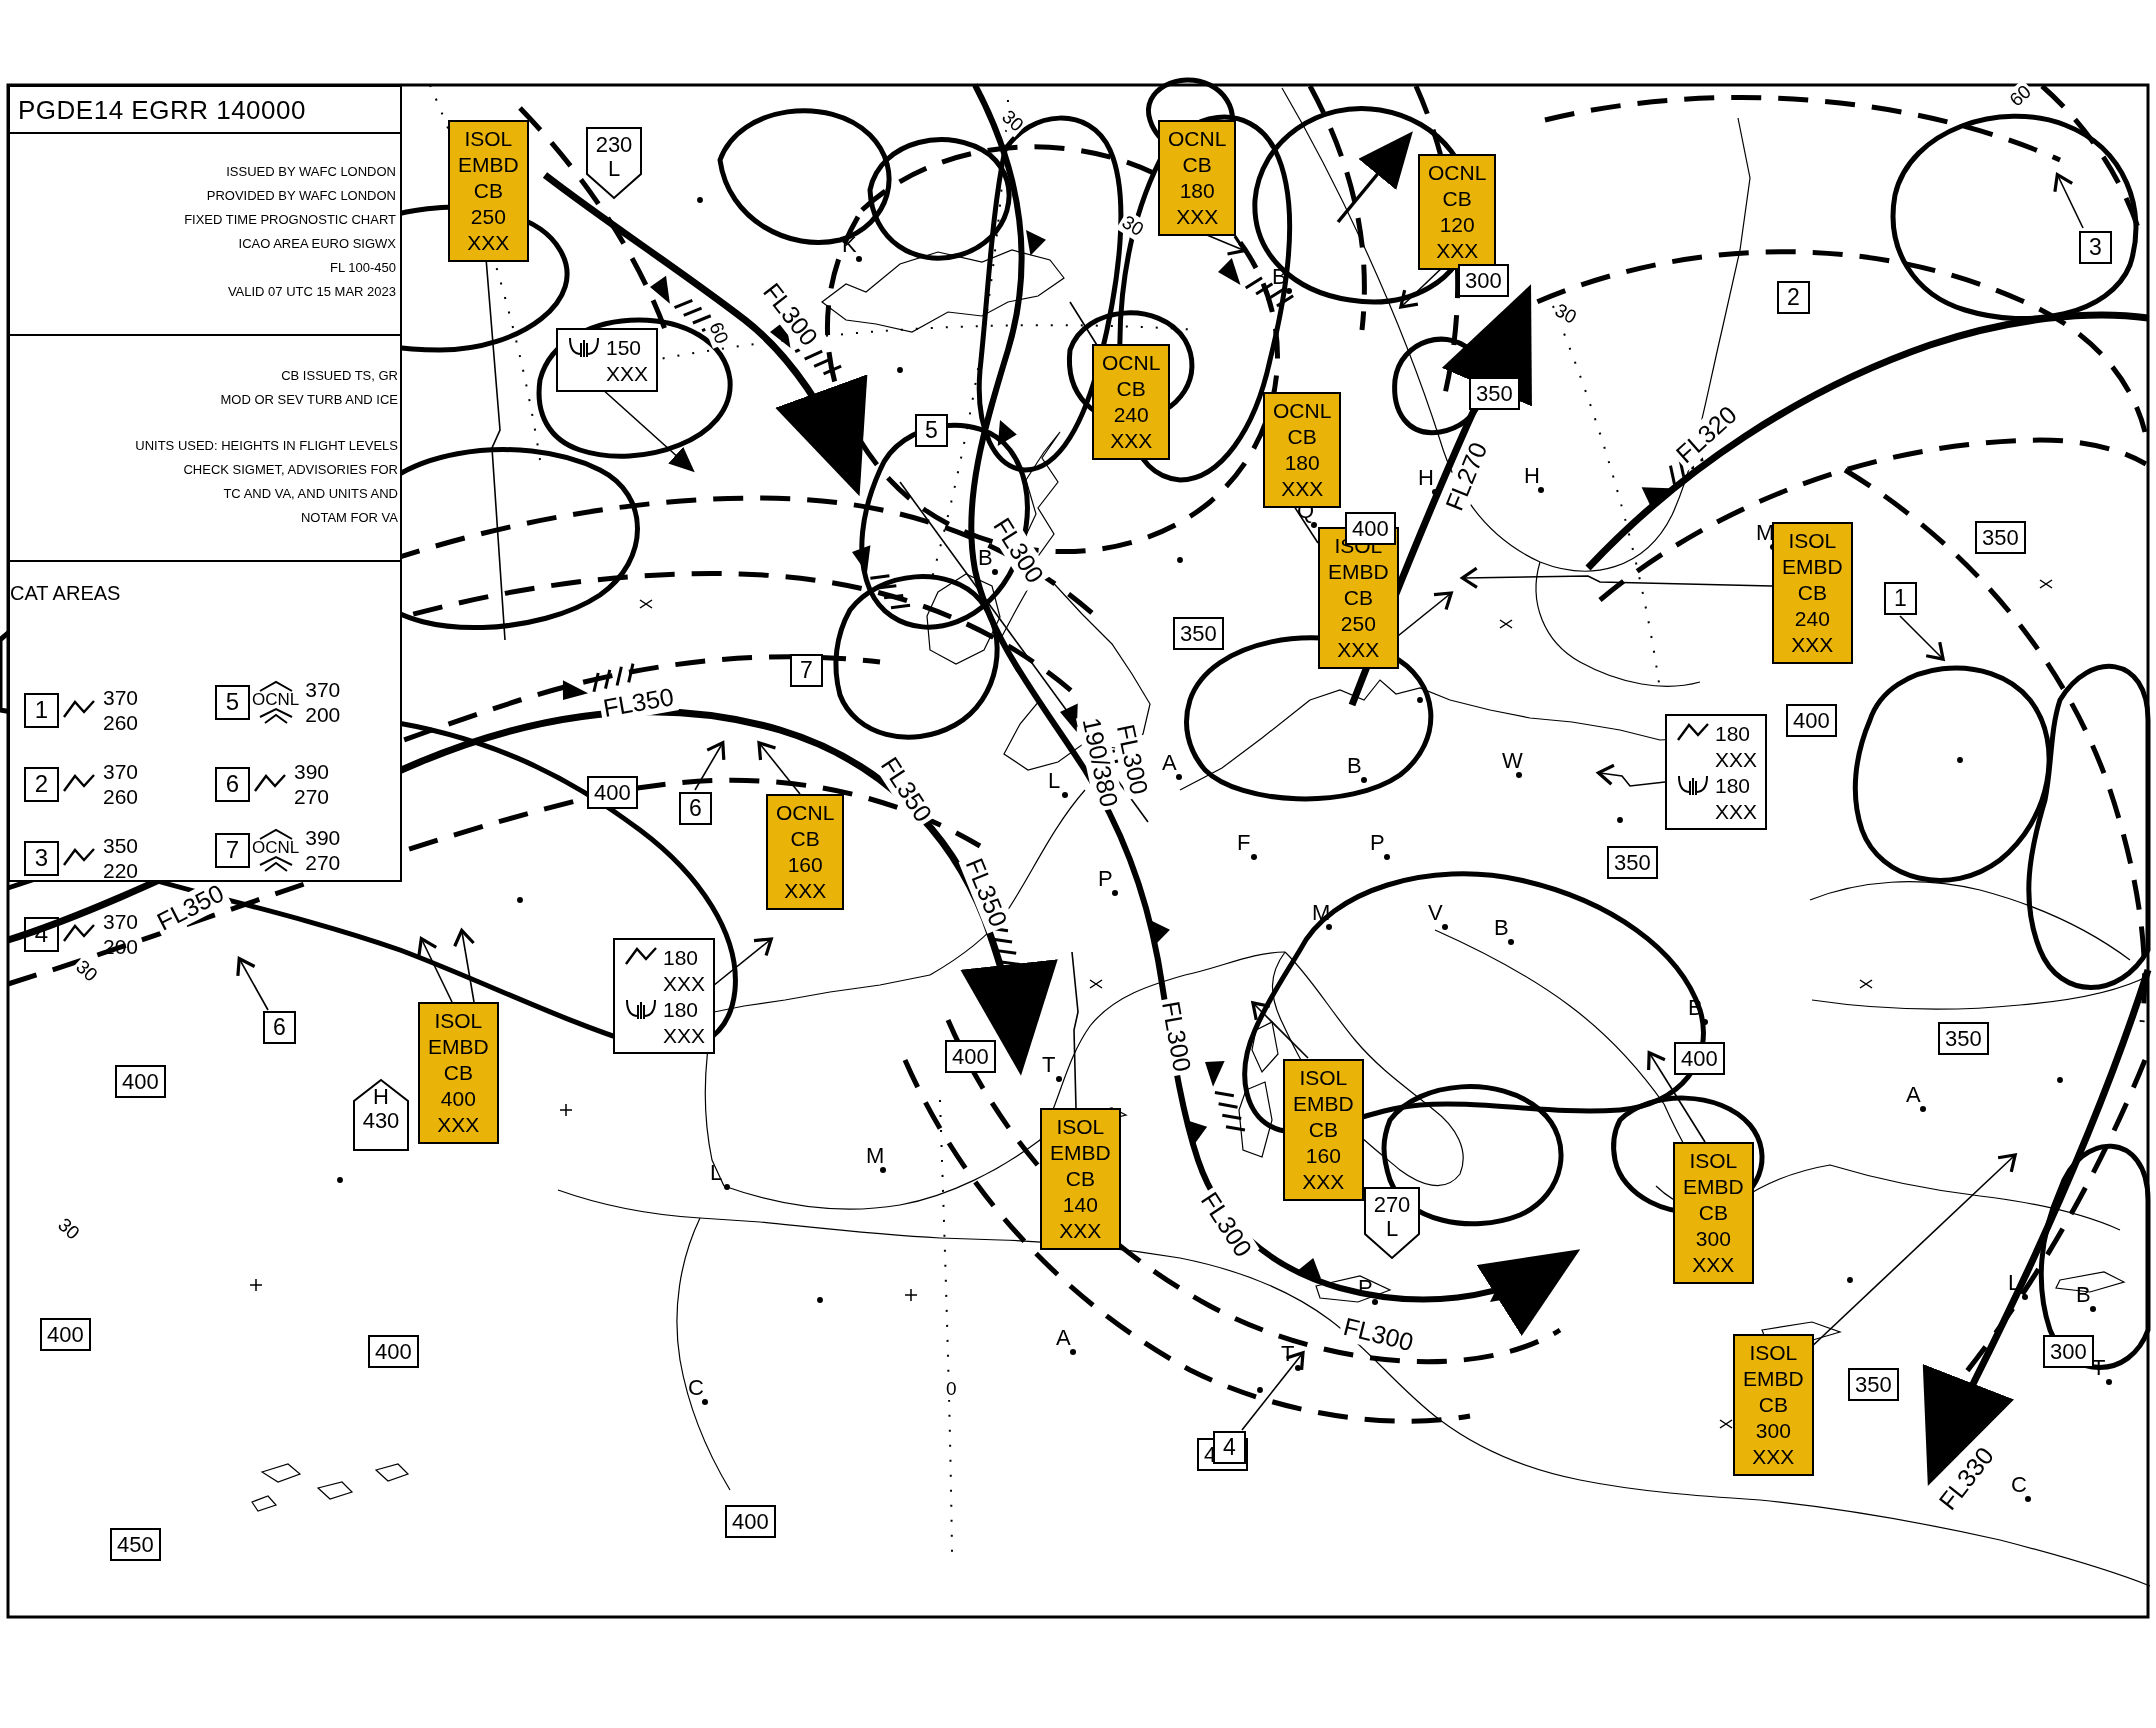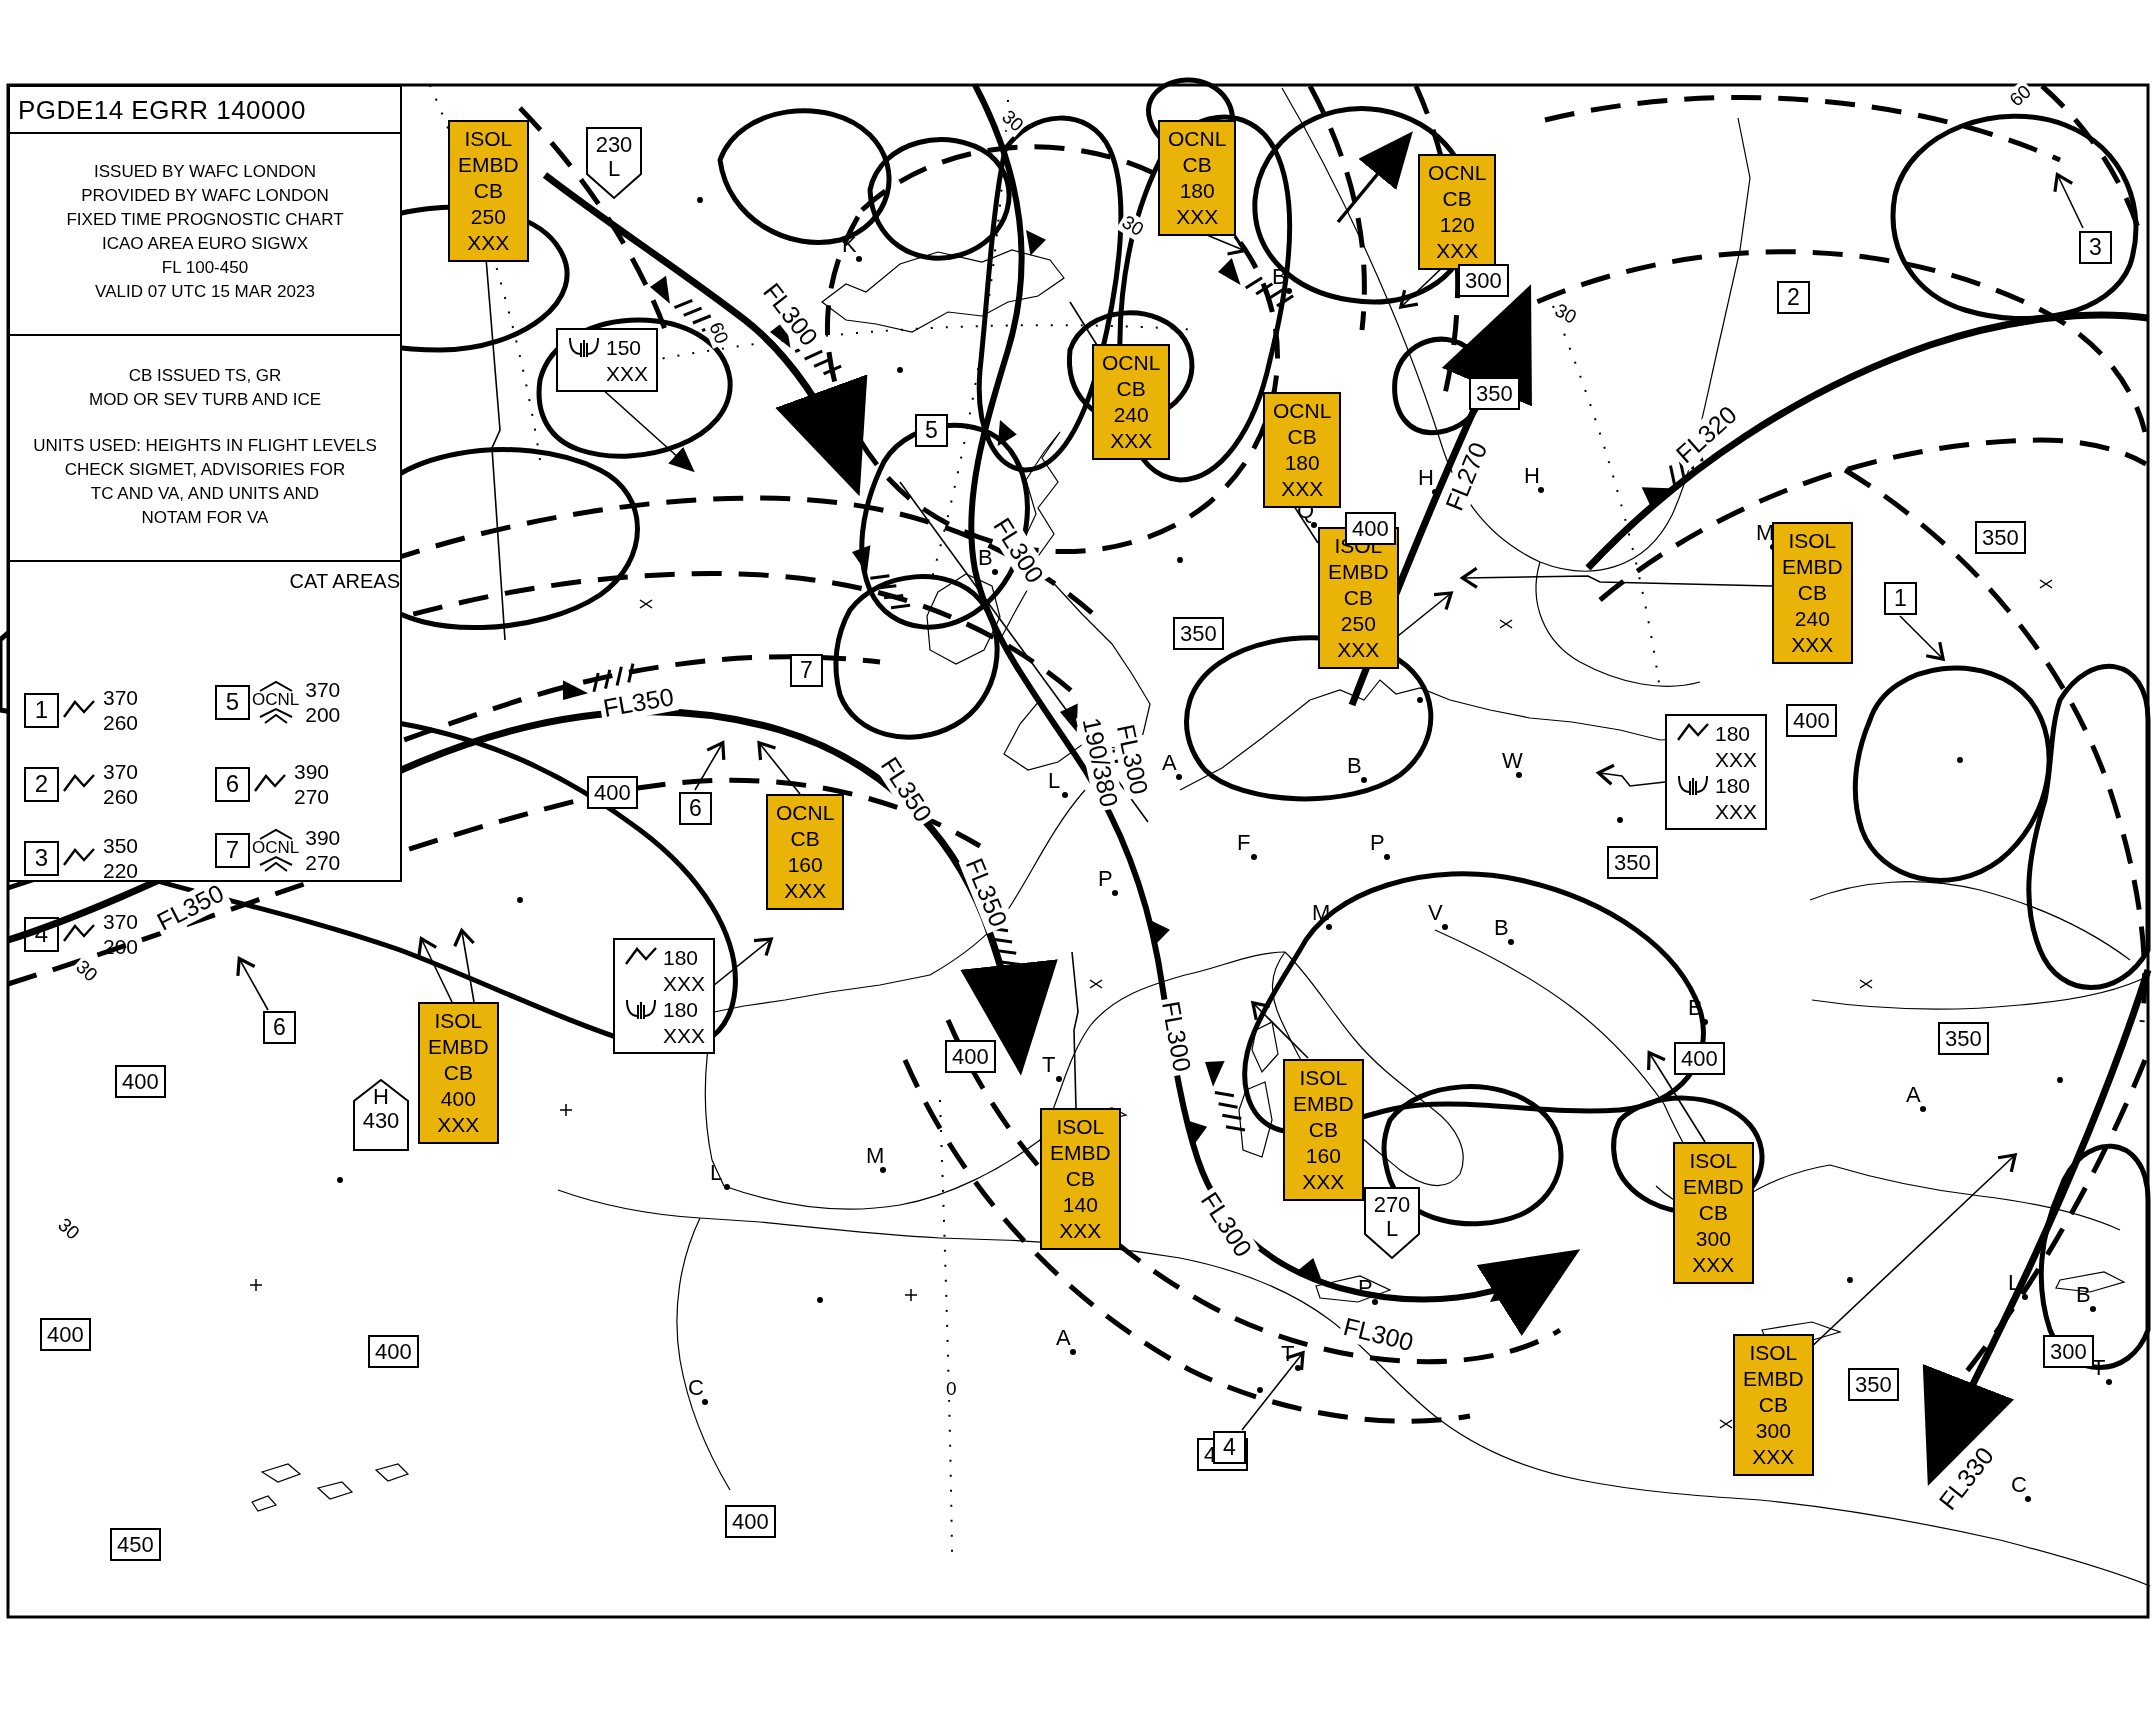--- a/index.html
+++ b/index.html
@@ -6,23 +6,23 @@
   #stage{position:relative;width:2156px;height:1728px;background:#ffffff;overflow:hidden;
          font-family:"Liberation Sans",sans-serif;color:#000;}
   #linework{position:absolute;left:0;top:0;z-index:1;}
   #labels{position:absolute;left:0;top:0;width:100%;height:100%;z-index:3;}
   #panel{position:absolute;left:8px;top:85px;width:394px;height:797px;background:#fff;
          border:2px solid #000;z-index:4;box-sizing:border-box;}
   .ptitle{font-size:26px;padding:8px 6px 6px 8px;border-bottom:2px solid #000;letter-spacing:.5px;}
   .psec{border-bottom:2px solid #000;text-align:center;}
   .pinfo{padding:26px 4px 30px 4px;}
   .pnotes{padding:28px 2px 30px 2px;}
-  .pline{font-size:17px;line-height:24px;}
+  .pline{font-size:13px;line-height:24px;text-align:right;}
   .pgap{height:22px;}
-  .cat-title{text-align:right;font-size:20px;padding-top:8px;}
+  .cat-title{text-align:left;font-size:20px;padding-top:20px;}
   .cat-entry{position:absolute;display:flex;align-items:center;}
   .cat-id{width:31px;height:31px;border:2.5px solid #000;font-size:24px;display:flex;
           align-items:center;justify-content:center;flex:0 0 auto;}
   .cat-sym{margin:0 6px 0 2px;display:flex;flex-direction:column;align-items:center;line-height:14px;}
   .cat-ocnl{font-size:17px;}
   .cat-nums{font-size:21px;line-height:25px;}
   .wbox{position:absolute;background:#eab308;border:2px solid #000;text-align:center;
         padding:4px 8px;z-index:3;}
   .wline{font-size:21px;line-height:26px;white-space:nowrap;}
   .nbox{position:absolute;background:#fff;border:2px solid #000;font-size:22px;

